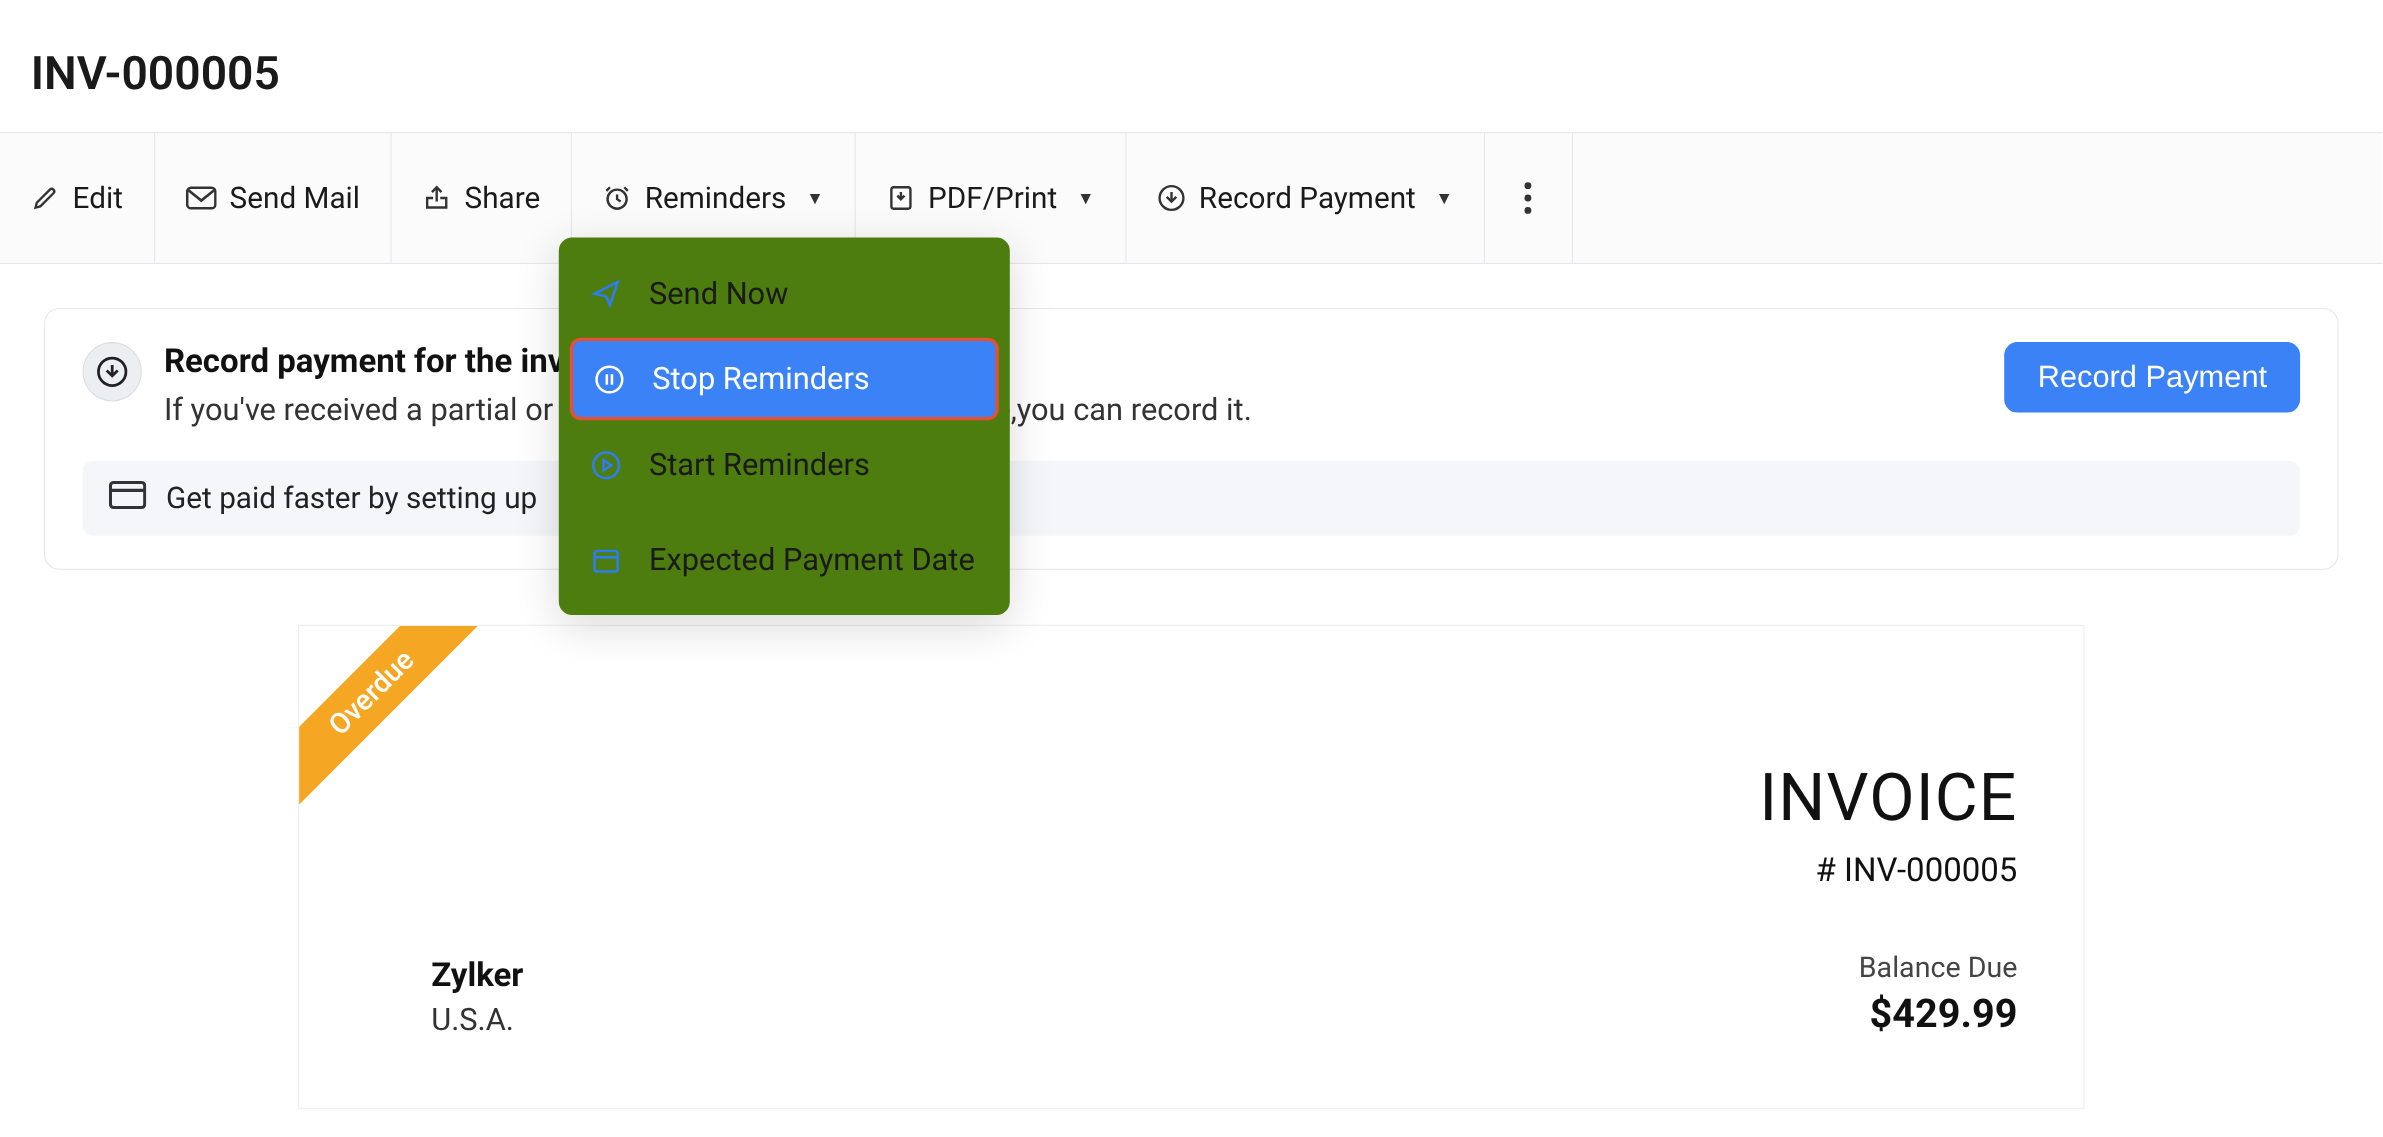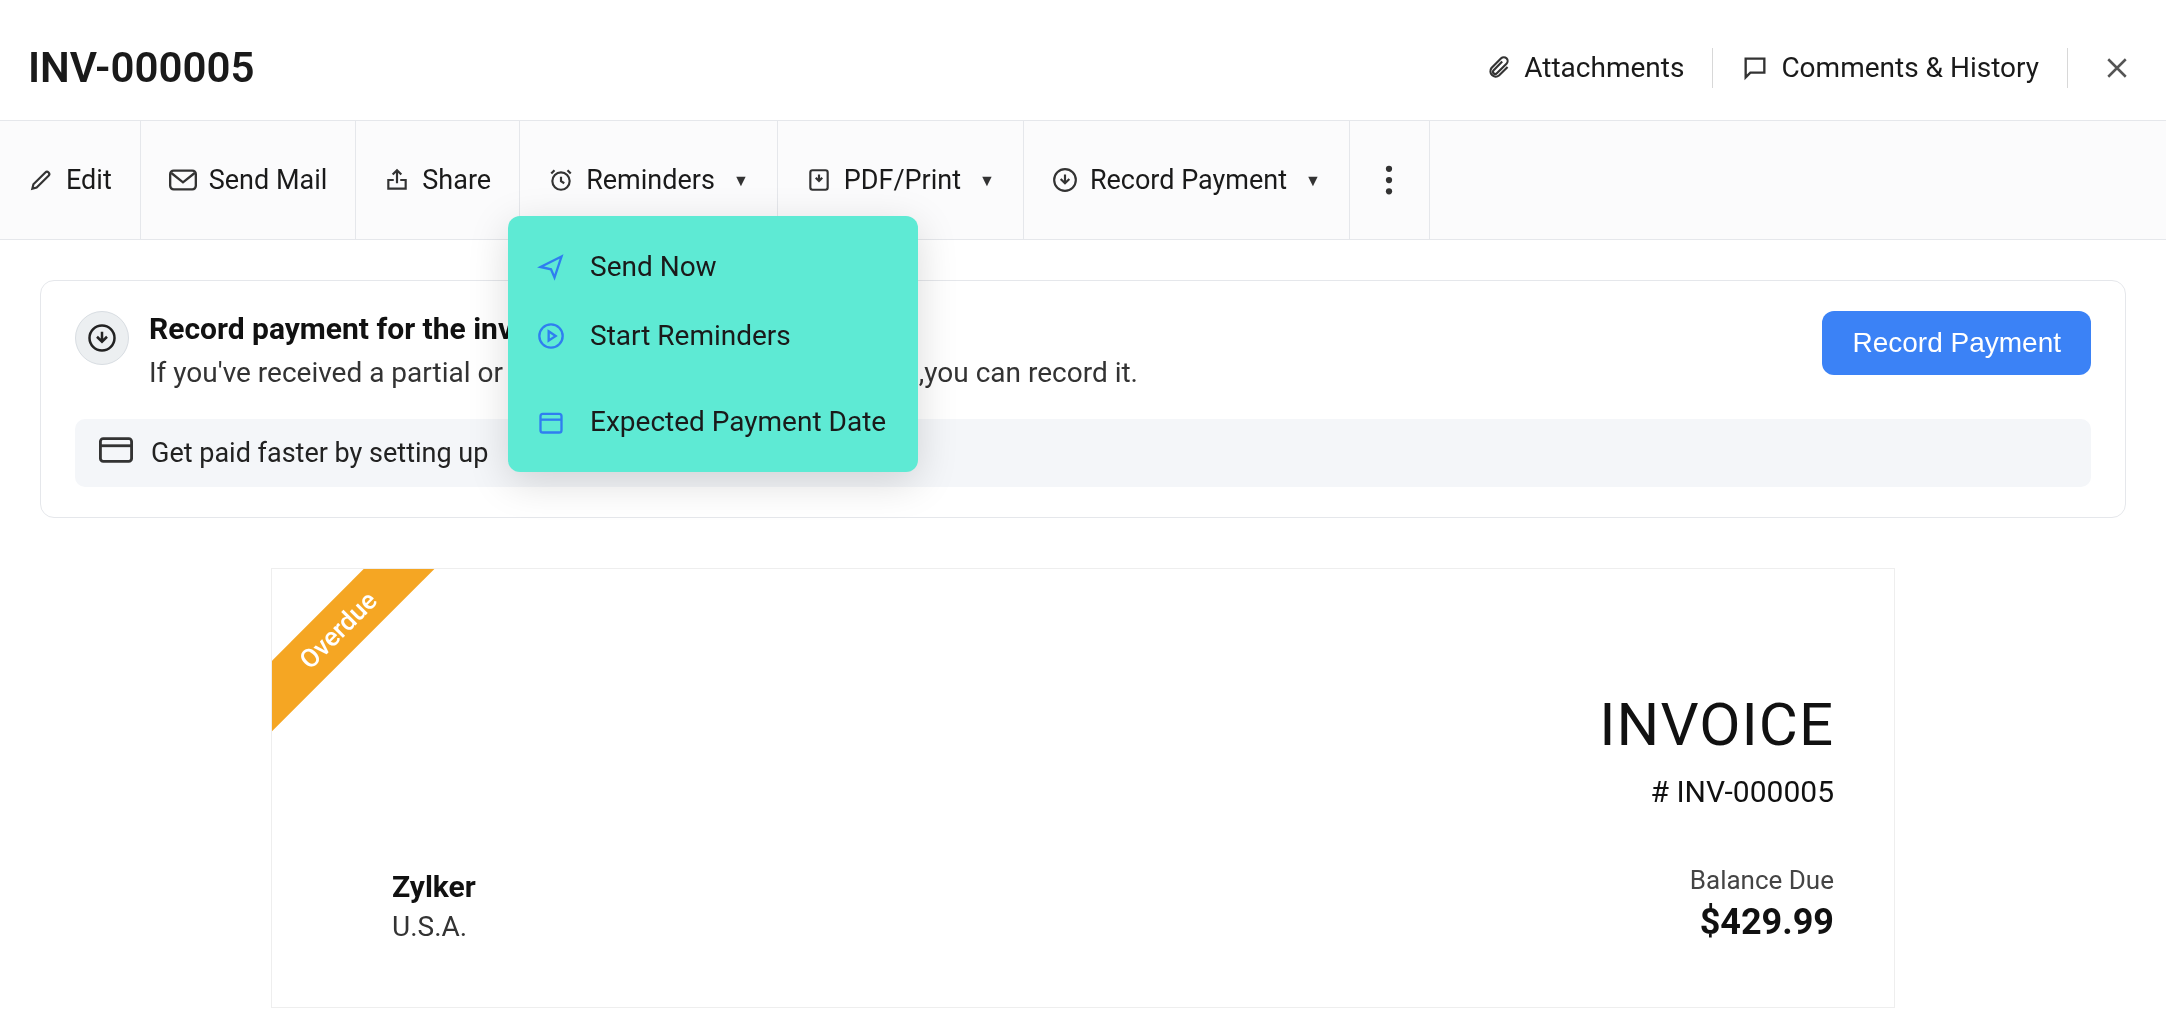--- a/index.html
+++ b/index.html
@@ -88,21 +88,21 @@
     border-right: 1px solid #e5e7eb;
     cursor: pointer;
   }
 
   
   .dropdown {
     position: absolute;
     top: 216px;
     left: 508px;
     width: 410px;
-    background: #5eead4;
+    background: #4d7c0f;
     border-radius: 12px;
     box-shadow: 0 10px 40px rgba(0,0,0,0.15);
     padding: 16px 0;
     z-index: 100;
   }
   .dropdown-item {
     display: flex;
     align-items: center;
     gap: 24px;
     padding: 18px 28px;
@@ -260,45 +260,20 @@
     margin-top: 6px;
   }
 
   svg { display: block; }
 </style>
 </head>
 <body>
 
 <div class="header">
   <div class="header-title">INV-000005</div>
-  <div class="header-actions">
-    <div class="header-action">
-      <span>
-        <svg width="26" height="30" viewBox="0 0 24 28" fill="none" stroke="#333" stroke-width="2">
-          <path d="M20 13l-8 8a5 5 0 01-7-7l9-9a3.5 3.5 0 015 5l-9 9a2 2 0 01-3-3l8-8"></path>
-        </svg>
-      </span>
-      <span>Attachments</span>
-    </div>
-    <div class="header-divider"></div>
-    <div class="header-action">
-      <span>
-        <svg width="28" height="28" viewBox="0 0 24 24" fill="none" stroke="#333" stroke-width="2">
-          <path d="M4 4h16v12H8l-4 4V4z"></path>
-        </svg>
-      </span>
-      <span>Comments &amp; History</span>
-    </div>
-    <div class="header-divider"></div>
-    <div class="close-x">
-      <svg width="30" height="30" viewBox="0 0 24 24" fill="none" stroke="#555" stroke-width="2">
-        <path d="M5 5l14 14M19 5L5 19"></path>
-      </svg>
-    </div>
-  </div>
 </div>
 
 <div class="toolbar">
   <div class="toolbar-btn">
     <span>
       <svg width="26" height="26" viewBox="0 0 24 24" fill="none" stroke="#333" stroke-width="2">
         <path d="M4 20l4-1 11-11a2 2 0 00-3-3L5 16l-1 4z"></path>
       </svg>
     </span>
     <span>Edit</span>
@@ -411,20 +386,29 @@
 
 <div class="dropdown">
   <div class="dropdown-item">
     <span class="dd-icon">
       <svg width="28" height="28" viewBox="0 0 24 24" fill="none" stroke="#2f7ef0" stroke-width="2">
         <path d="M3 12l18-9-6 18-3-7-9-2z"></path>
       </svg>
     </span>
     <span>Send Now</span>
   </div>
+  <div class="dropdown-item selected">
+    <span class="dd-icon">
+      <svg width="28" height="28" viewBox="0 0 24 24" fill="none" stroke="#fff" stroke-width="2">
+        <circle cx="12" cy="12" r="10"></circle>
+          <path d="M10 8v8M14 8v8"></path>
+      </svg>
+    </span>
+    <span>Stop Reminders</span>
+  </div>
   <div class="dropdown-item">
     <span class="dd-icon">
       <svg width="28" height="28" viewBox="0 0 24 24" fill="none" stroke="#2f7ef0" stroke-width="2">
         <circle cx="12" cy="12" r="10"></circle>
           <path d="M10 8l6 4-6 4V8z"></path>
       </svg>
     </span>
     <span>Start Reminders</span>
   </div>
   <div class="dropdown-divider"></div>

